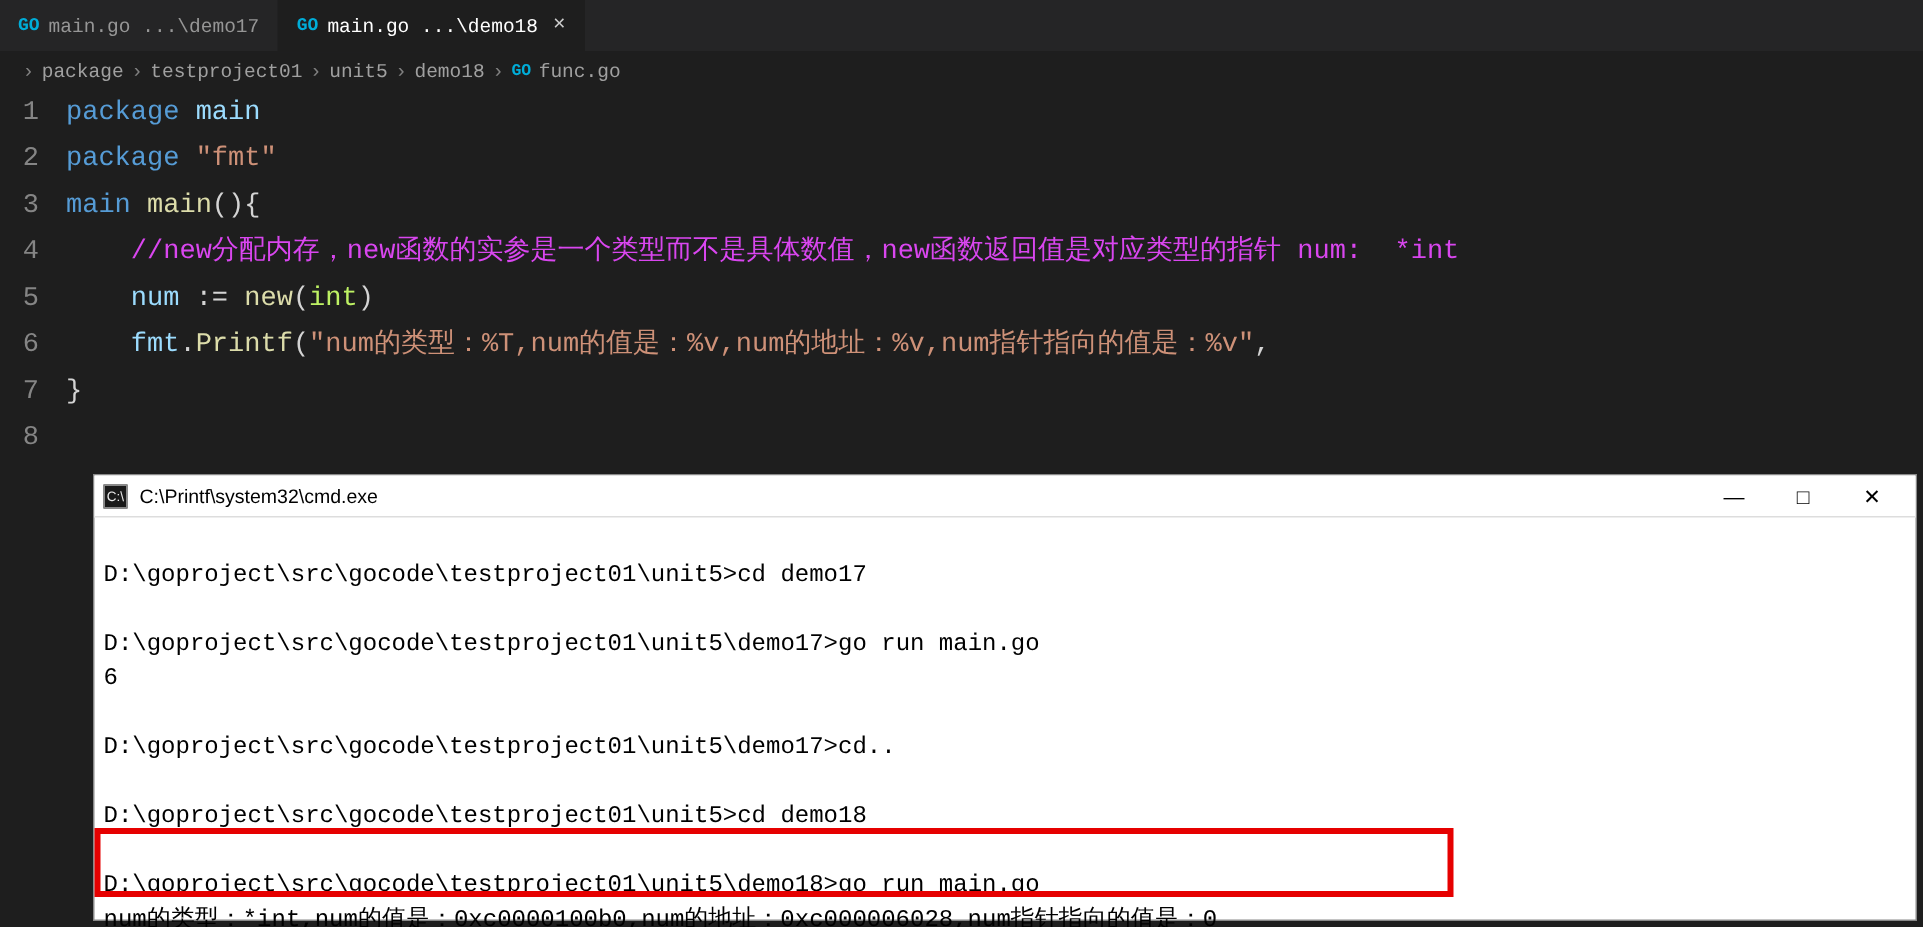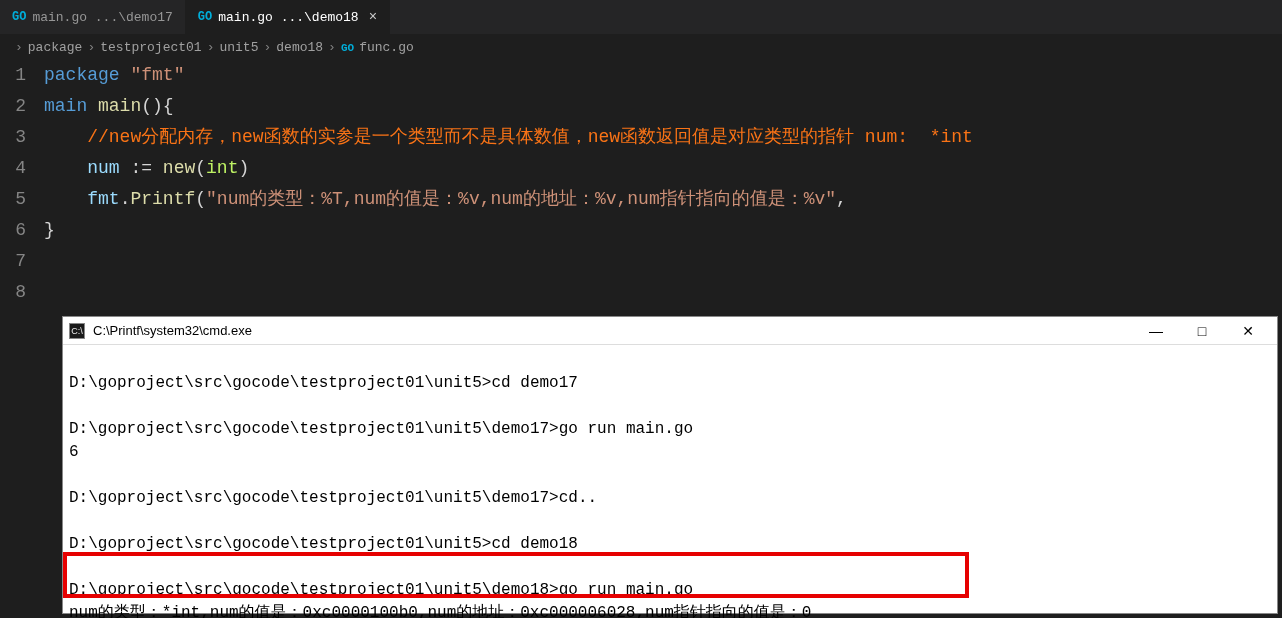--- a/index.html
+++ b/index.html
@@ -74,21 +74,21 @@
       color: #858585;
       user-select: none;
     }
     .code {
       flex: 1;
     }
     .code-line { white-space: pre; }
     .kw { color: #569cd6; }
     .fn { color: #dcdcaa; }
     .str { color: #ce9178; }
-    .comment { color: #f97316; }
+    .comment { color: #d946ef; }
     .ident { color: #9cdcfe; }
     .type { color: #bef264; }
     .punct { color: #d4d4d4; }
     .terminal {
       position: absolute;
       left: 62px;
       top: 316px;
       width: 1216px;
       height: 298px;
       background: #ffffff;
@@ -173,20 +173,21 @@
       <div>1</div>
       <div>2</div>
       <div>3</div>
       <div>4</div>
       <div>5</div>
       <div>6</div>
       <div>7</div>
       <div>8</div>
     </div>
   <div class="code">
+      <div class="code-line"><span class="kw">package </span><span class="ident">main</span></div>
       <div class="code-line"><span class="kw">package </span><span class="str">"fmt"</span></div>
       <div class="code-line"><span class="kw">main </span><span class="fn">main</span><span class="punct">(){</span></div>
       <div class="code-line"><span class="punct">    </span><span class="comment">//new分配内存，new函数的实参是一个类型而不是具体数值，new函数返回值是对应类型的指针 num:  *int</span></div>
       <div class="code-line"><span class="punct">    </span><span class="ident">num</span><span class="punct"> := </span><span class="fn">new</span><span class="punct">(</span><span class="type">int</span><span class="punct">)</span></div>
       <div class="code-line"><span class="punct">    </span><span class="ident">fmt</span><span class="punct">.</span><span class="fn">Printf</span><span class="punct">(</span><span class="str">"num的类型：%T,num的值是：%v,num的地址：%v,num指针指向的值是：%v"</span><span class="punct">,</span></div>
       <div class="code-line"><span class="punct">}</span></div>
     </div>
 </div>
 
 <div class="terminal">

